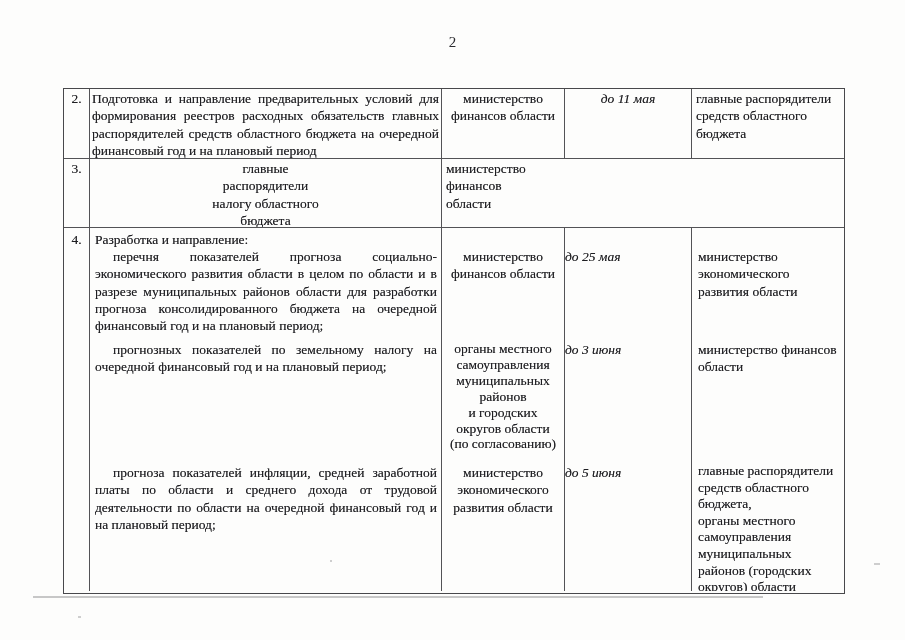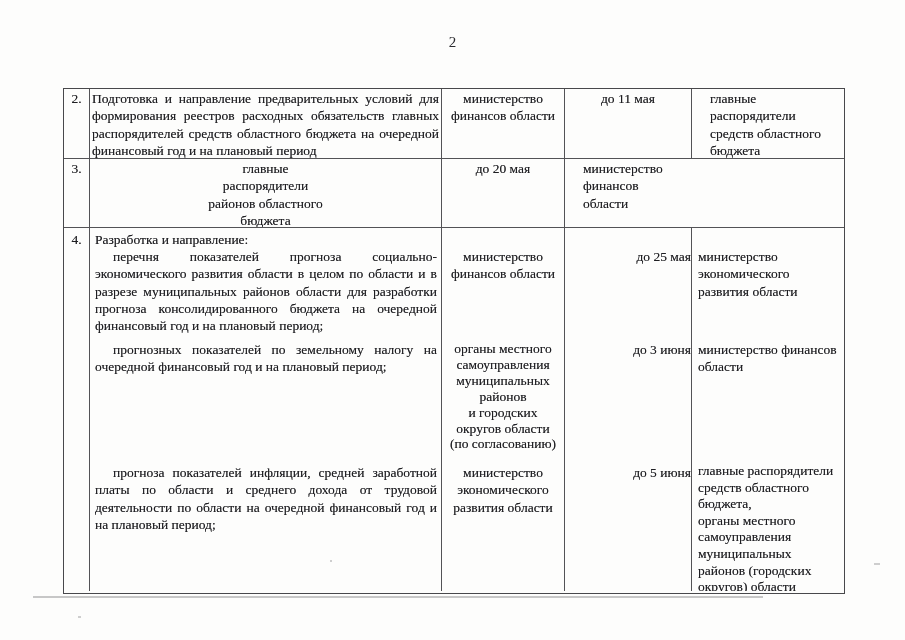--- a/index.html
+++ b/index.html
@@ -22,28 +22,28 @@
   }
   .tr { display:grid; grid-template-columns:25px 352px 123px 127px 1fr; }
   .tr + .tr { border-top:1px solid rgba(40,40,44,0.8); }
   .tr-h { height:69px; }
   .tr-big { height:364px; }
   .td { padding:1px 4px; overflow:hidden; }
   .td + .td { border-left:1px solid rgba(40,40,44,0.8); }
   .c-num { text-align:center; padding:1px 1px; }
   .c-act { text-align:justify; padding:1px 2px; }
   .c-exec { text-align:center; padding:1px 2px; }
-  .c-date { text-align:center; }
-  .c-rec { padding:1px 2px 1px 18px; }
+  .c-date { text-align:center;font-style:italic; }
+  .c-rec { padding:1px 2px 1px 4px; }
   .pre { white-space:pre-line; }
   .rel { position:relative; }
   .blk { position:absolute; }
   .c-act .blk { left:5px; right:4px; text-align:justify; }
   .c-exec .blk { left:2px; right:2px; text-align:center; }
-  .c-date .blk { left:0; right:0; text-align:right; }
+  .c-date .blk { left:0; right:0; text-align:left; }
   .c-rec .blk { left:6px; right:2px; }
   .ind { text-indent:18px; }
   .noind { text-align:left; }
   .tight { line-height:15.9px; }
   .tight2 { line-height:16.6px; }
   .scan-line {
     position:absolute; left:33px; top:596px; width:730px; height:2px;
     background:#9a9a9a; opacity:0.55;
   }
   .speck { position:absolute; background:#a8a8a8; opacity:0.55; }
@@ -68,23 +68,22 @@
       <div class="td c-date">до 11 мая</div>
       <div class="td c-rec pre">главные распорядители
 средств областного
 бюджета</div>
     </div>
 
     <div class="tr tr-h">
       <div class="td c-num">3.</div>
       <div class="td c-exec pre">главные
 распорядители
-районов областного
+налогу областного
 бюджета</div>
-      <div class="td c-date">до 20 мая</div>
       <div class="td c-rec pre">министерство финансов
 области</div>
     </div>
 
     <div class="tr tr-big">
       <div class="td c-num rel">
         <div class="blk" style="top:3px; left:0; right:0; text-align:center;">4.</div>
       </div>
       <div class="td c-act rel">
         <div class="blk noind" style="top:3px;">Разработка и направление:</div>

